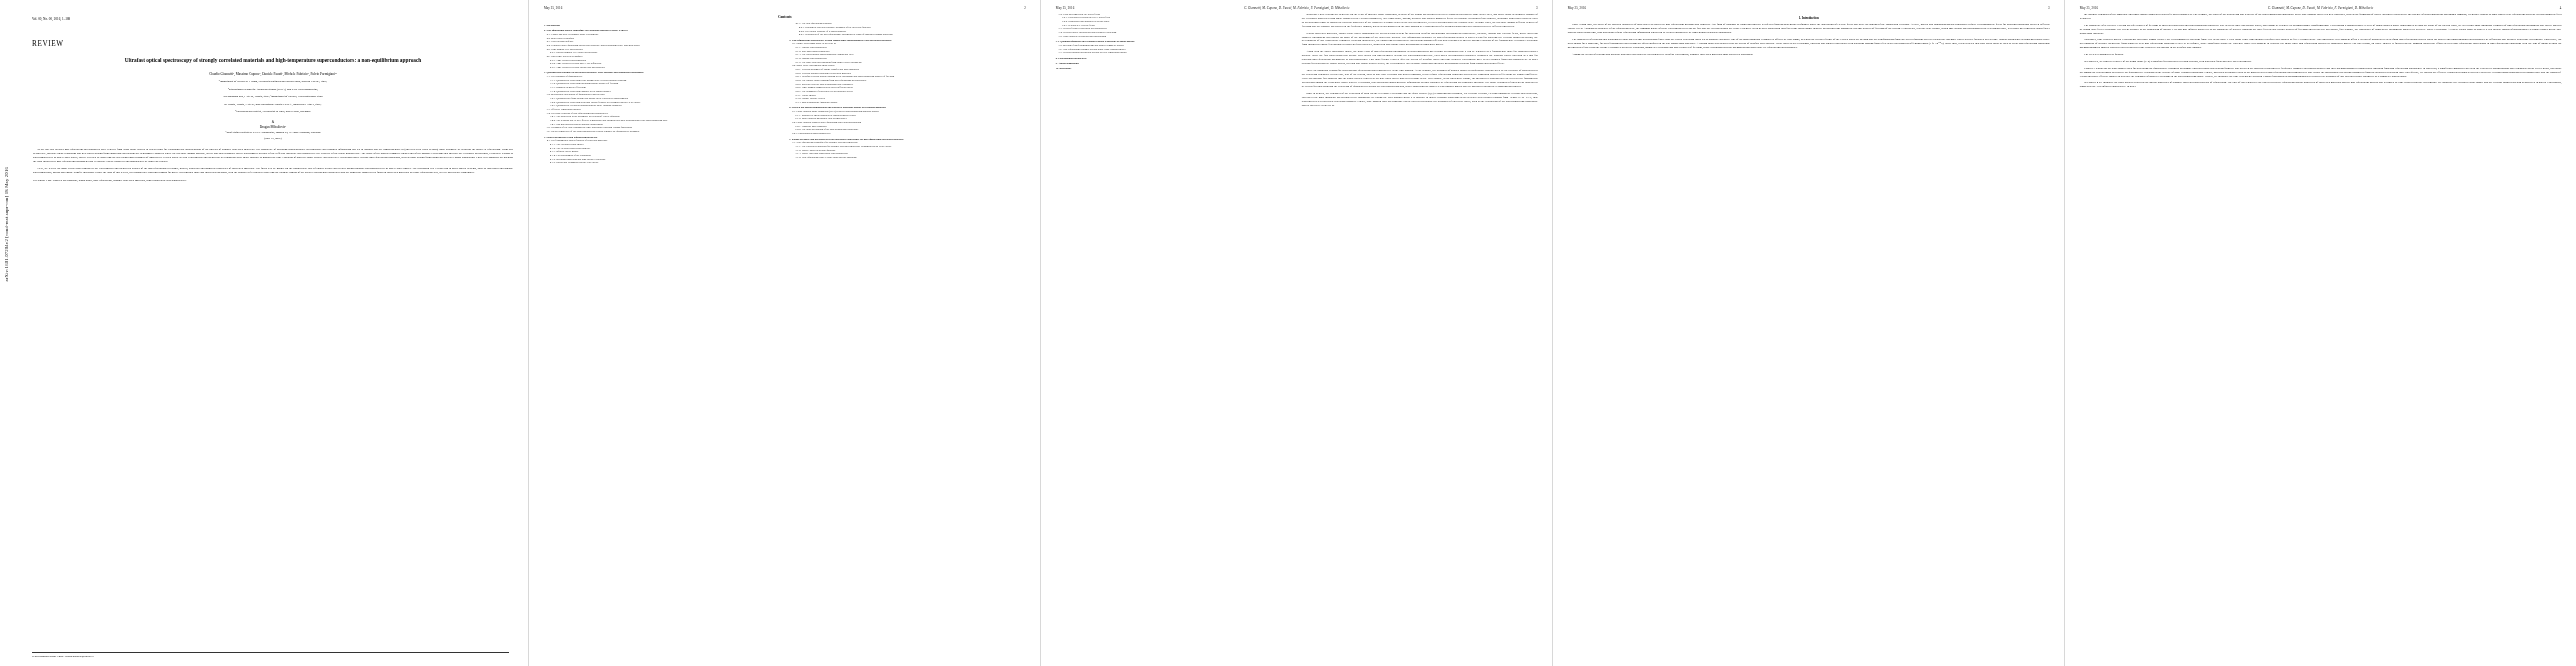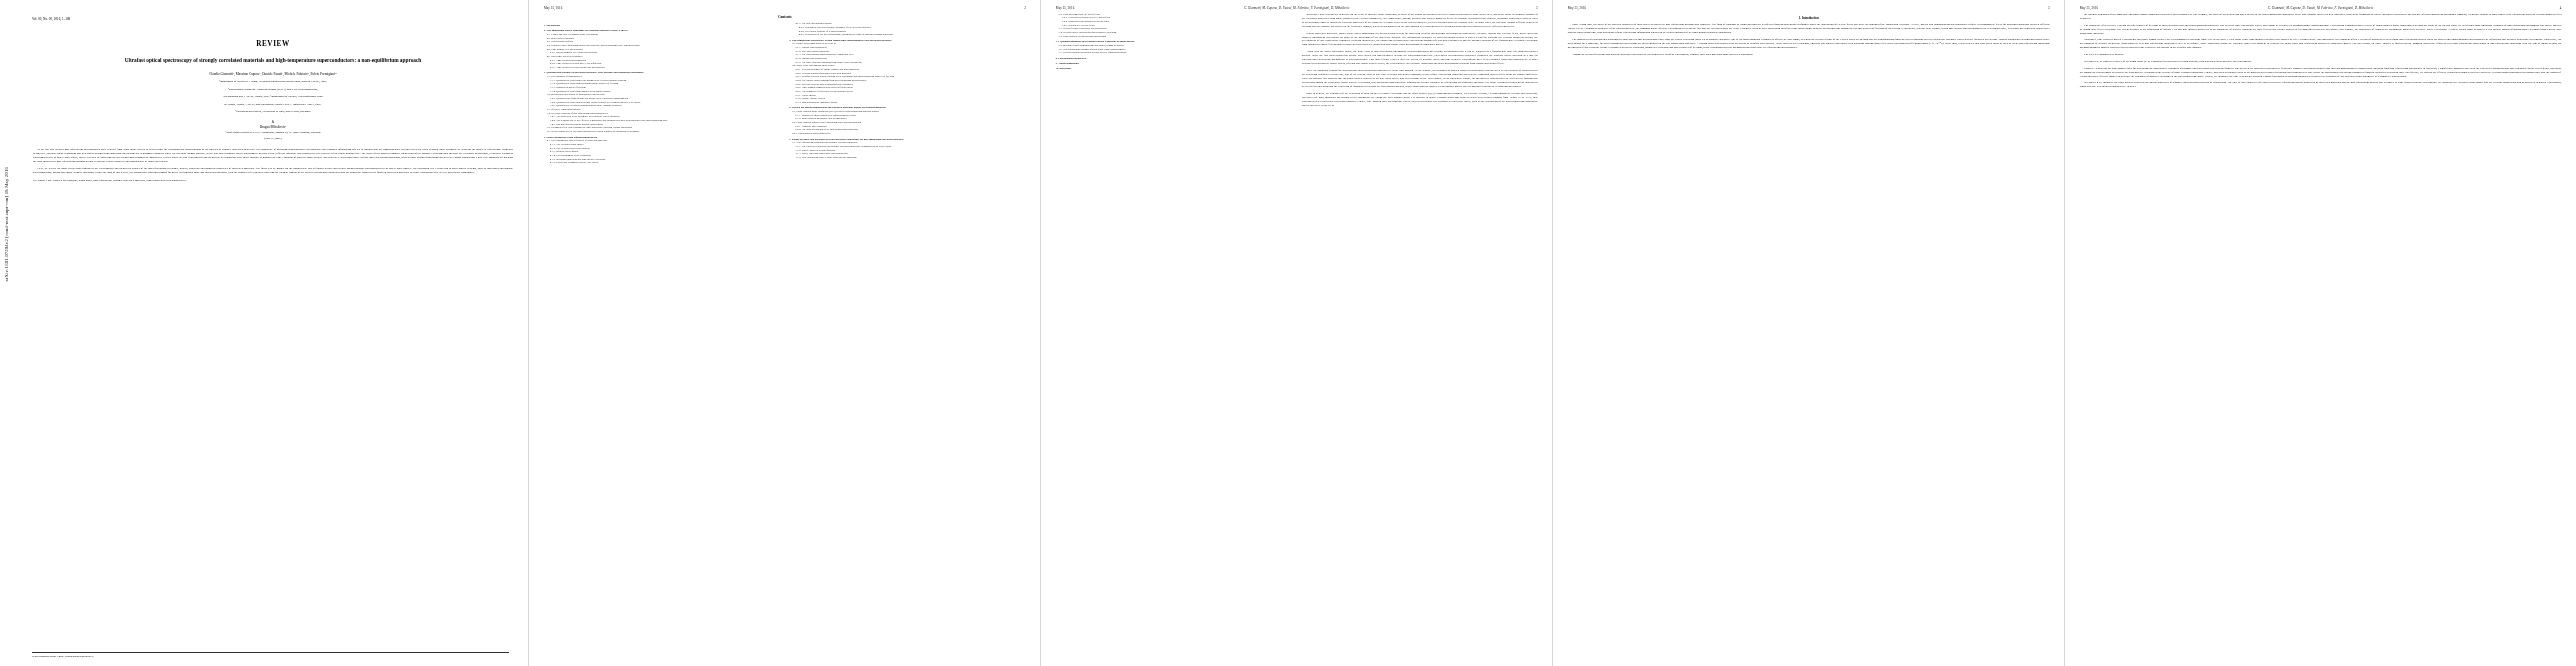--- a/index.html
+++ b/index.html
@@ -24,21 +24,21 @@
 
   
   .p1{padding-left:32px;}
   .arxiv-rail{
     position:absolute;left:4.4px;top:167px;width:9px;
     writing-mode:vertical-rl;transform:rotate(180deg);
     font-size:4.7px;color:#111;letter-spacing:0.2px;white-space:nowrap;
     font-family:"Liberation Serif", serif;
   }
   .vol{font-size:3.3px;margin:11px 0 0 0;}
-  .rev{font-size:7.2px;font-weight:bold;text-align:center;letter-spacing:0.6px;margin:19px 0 9px;}
+  .rev{font-size:7.2px;font-weight:normal;text-align:left;letter-spacing:0.6px;margin:19px 0 9px;}
   .title{font-size:5.3px;font-weight:bold;text-align:center;line-height:1.35;margin:0 3.3px 7.8px;}
   .authors{font-size:3.4px;text-align:center;line-height:1.5;margin-bottom:1.7px;}
   .aff{font-size:2.8px;font-style:italic;text-align:center;line-height:1.55;margin:3.3px 5.6px 0;}
   .andline{font-size:3.1px;text-align:center;margin:5px 0 1.1px;}
   .auth2{font-size:3.4px;text-align:center;margin-bottom:2.2px;}
   .aff2{font-size:2.8px;font-style:italic;text-align:center;margin-bottom:1.1px;}
   .date{font-size:2.8px;text-align:center;margin:3.3px 0 7.8px;}
   .abstract{font-size:2.8px;text-align:justify;line-height:1.42;margin:0 1.1px;}
   .abstract p{margin:0 0 2.8px;text-indent:4.4px;}
   .keywords{font-size:2.8px;text-align:justify;line-height:1.42;margin:4.4px 1.1px 0;}

